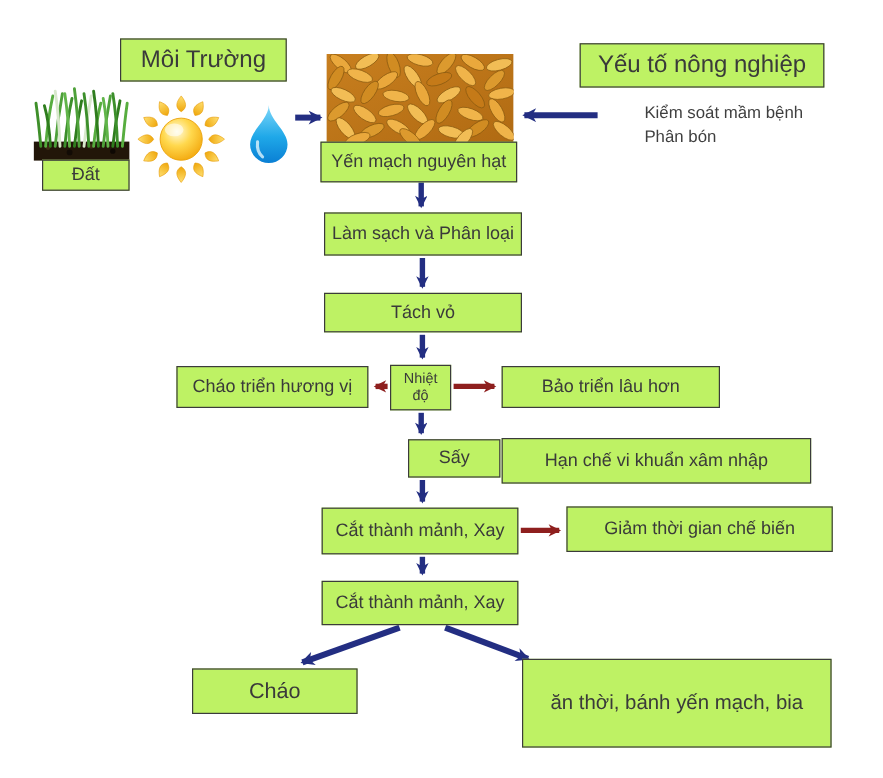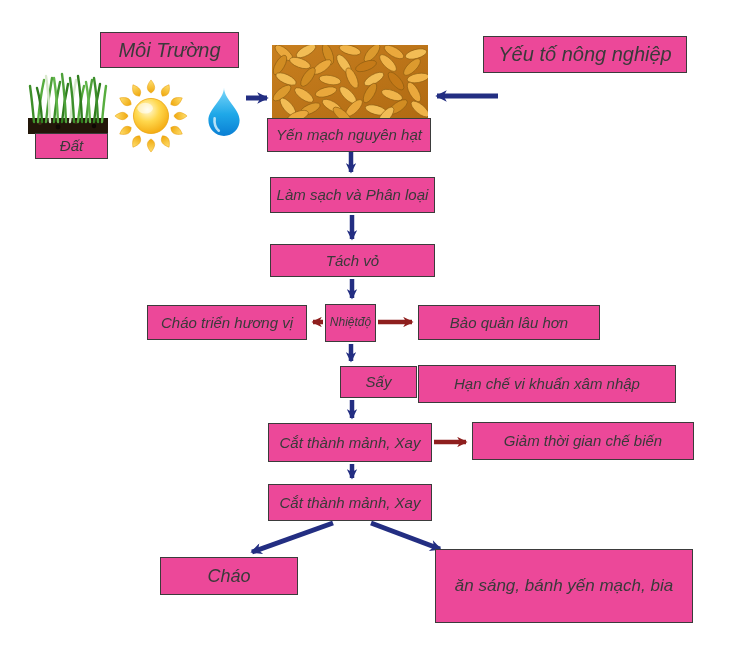--- a/index.html
+++ b/index.html
@@ -1,26 +1,26 @@
 <!DOCTYPE html>
 <html><head>
 <meta charset="utf-8">
 <style>
   html,body{margin:0;padding:0;background:#fff;}
   #canvas{
     position:relative;width:736px;height:648px;background:#fff;overflow:hidden;
     font-family:"Liberation Sans",sans-serif;color:#3a3a3a;
   }
   .fbox{
-    position:absolute;background:#ec4899;border:1.5px solid #3b3b3b;
+    position:absolute;background:#bef264;border:1.5px solid #3b3b3b;
     display:flex;align-items:center;justify-content:center;
-    text-align:center;font-size:15px;line-height:1.15;box-sizing:border-box;font-style:italic;
+    text-align:center;font-size:15px;line-height:1.15;box-sizing:border-box;
   }
   .fbox.hdr{font-size:20px;}
-  .stack{display:flex;align-items:center;justify-content:center;}
+  .stack{display:flex;flex-direction:column;align-items:center;justify-content:center;}
   #arrow-layer{position:absolute;left:0;top:0;width:736px;height:648px;pointer-events:none;}
   .icon-abs{position:absolute;}
   .notes{position:absolute;left:537px;top:83px;font-size:14px;line-height:20px;color:#3f3f3f;}
 </style>
 </head>
 <body>
 
 <div id="canvas">
 
   <svg id="arrow-layer" xmlns="http://www.w3.org/2000/svg">
@@ -199,20 +199,24 @@
   </div>
 
   <div class="fbox" style="left:35px;top:133px;width:73px;height:26px">
     <span>Đất</span>
   </div>
 
   <div class="fbox hdr" style="left:483px;top:36px;width:204px;height:37px">
     <span>Yếu tố nông nghiệp</span>
   </div>
 
+  <div class="notes">
+    <div>Kiểm soát mầm bệnh</div>
+    <div>Phân bón</div>
+  </div>
 
   <div class="fbox" style="left:267px;top:118px;width:164px;height:34px">
     <span>Yến mạch nguyên hạt</span>
   </div>
 
   <div class="fbox" style="left:270px;top:244px;width:165px;height:33px">
     <span>Tách vỏ</span>
   </div>
 
   <div class="fbox" style="left:270px;top:177px;width:165px;height:36px">
@@ -222,21 +226,21 @@
   <div class="fbox stack" style="left:325px;top:304px;width:51px;height:38px;font-size:12px">
     <span>Nhiệt</span>
     <span>độ</span>
   </div>
 
   <div class="fbox" style="left:147px;top:305px;width:160px;height:35px">
     <span>Cháo triển hương vị</span>
   </div>
 
   <div class="fbox" style="left:418px;top:305px;width:182px;height:35px">
-    <span>Bảo quản lâu hơn</span>
+    <span>Bảo triển lâu hơn</span>
   </div>
 
   <div class="fbox" style="left:340px;top:366px;width:77px;height:32px">
     <span>Sấy</span>
   </div>
 
   <div class="fbox" style="left:418px;top:365px;width:258px;height:38px">
     <span>Hạn chế vi khuẩn xâm nhập</span>
   </div>
 
@@ -250,16 +254,16 @@
 
   <div class="fbox" style="left:268px;top:484px;width:164px;height:37px">
     <span>Cắt thành mảnh, Xay</span>
   </div>
 
   <div class="fbox" style="left:160px;top:557px;width:138px;height:38px;font-size:18px">
     <span>Cháo</span>
   </div>
 
   <div class="fbox stack" style="left:435px;top:549px;width:258px;height:74px;font-size:17px;line-height:1.45">
-    <span>ăn sáng, bánh yến mạch, bia</span>
+    <span>ăn thời, bánh yến mạch, bia</span>
   </div>
 
 </div>
 
 </body></html>

